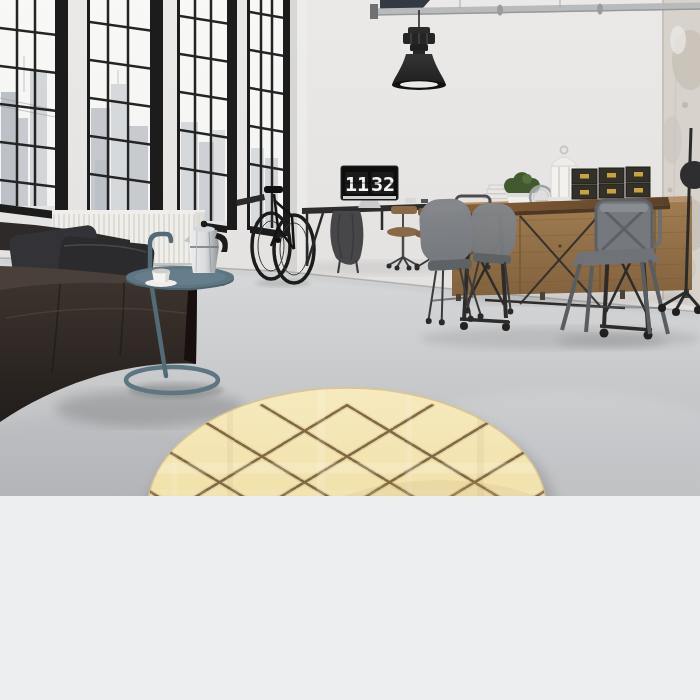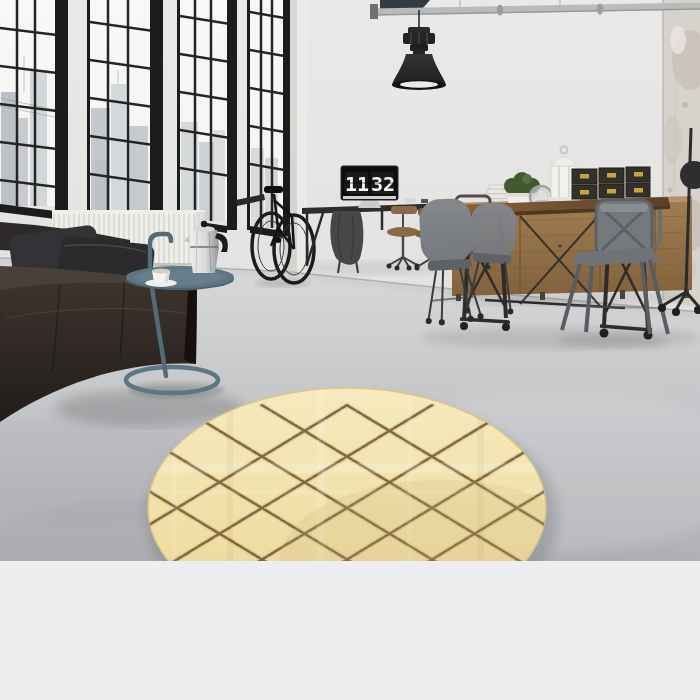--- a/index.html
+++ b/index.html
@@ -1,16 +1,16 @@
 <!DOCTYPE html>
 <html><head>
 <meta charset="utf-8">
 <style>
   html,body{margin:0;padding:0;background:#eceeef;}
-  .scene{position:relative;width:700px;height:561px;overflow:hidden;background:#e4e3e1;
+  .scene{position:relative;width:700px;height:496px;overflow:hidden;background:#e4e3e1;
          font-family:"DejaVu Sans","Liberation Sans",sans-serif;}
   .scene svg{display:block}
   .clock-digits{font-family:"DejaVu Sans Mono","Liberation Mono",monospace;
                 font-weight:bold;font-size:20px;letter-spacing:0px;}
 </style>
 </head>
 <body>
 
 <div class="scene">
 <svg viewBox="0 0 700 700" width="700" height="700" xmlns="http://www.w3.org/2000/svg">

